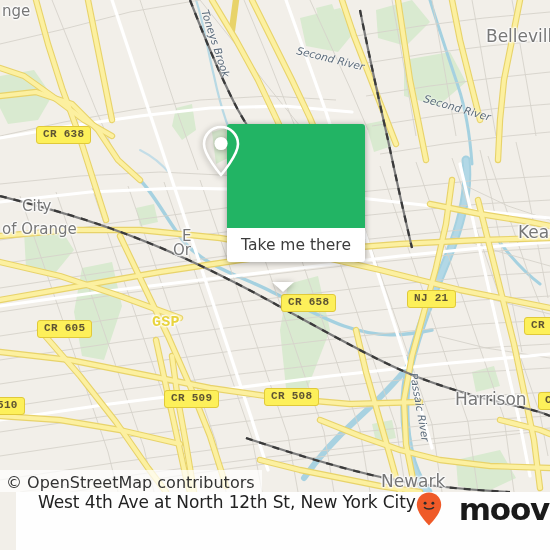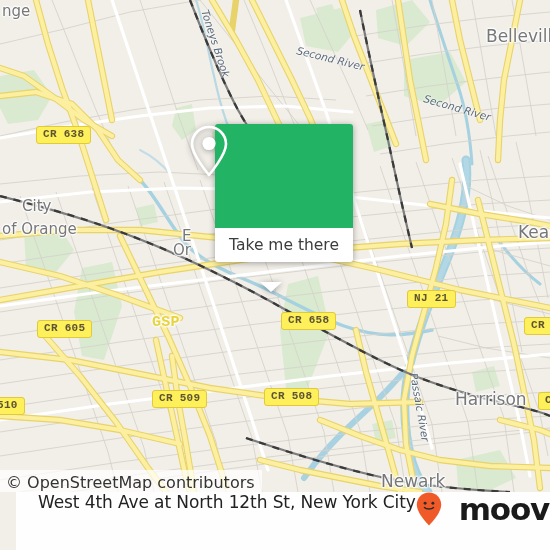--- a/index.html
+++ b/index.html
@@ -73,21 +73,21 @@
     color: #333;
     font-size: 16px;
     font-family: "DejaVu Sans", sans-serif;
     padding: 3px 7px 3px 6px;
     white-space: nowrap;
   }
 
   
   .popup {
     position: absolute;
-    left: 188px; top: 124px;
+    left: 200px; top: 124px;
     width: 165px;
     filter: drop-shadow(0 1px 3px rgba(0,0,0,0.35));
     padding-left: 27px;
   }
   .popup-head {
     height: 104px;
     border-radius: 3px 3px 0 0;
     display: flex; align-items: center; justify-content: center;
   }
   .popup-pin { width: 42px; height: 54px; display: block; }
@@ -366,24 +366,24 @@
     <div class="place-label place-lg" style="left:455px;top:389px;">Harrison</div>
 
     <div class="water-label" style="left:297px;top:44px;transform:rotate(14deg);transform-origin:left center;">Second River</div>
     <div class="water-label" style="left:424px;top:92px;transform:rotate(16deg);transform-origin:left center;">Second River</div>
     <div class="water-label" style="left:205px;top:4px;transform:rotate(72deg);transform-origin:left center;">Toneys Brook</div>
     <div class="water-label" style="left:414px;top:367px;transform:rotate(80deg);transform-origin:left center;">Passaic River</div>
 
     <div class="shield" style="left:36px;top:126px;">CR 638</div>
     <div class="shield" style="left:37px;top:320px;">CR 605</div>
     <div class="shield gsp" style="left:152px;top:317px;">GSP</div>
-    <div class="shield" style="left:152px;top:390px;">CR 509</div>
+    <div class="shield" style="left:164px;top:390px;">CR 509</div>
     <div class="shield" style="left:-10px;top:397px;">510</div>
     <div class="shield" style="left:264px;top:388px;">CR 508</div>
-    <div class="shield" style="left:281px;top:294px;margin-top:18px;">CR 658</div>
+    <div class="shield" style="left:281px;top:294px;">CR 658</div>
     <div class="shield" style="left:407px;top:290px;">NJ 21</div>
     <div class="shield" style="left:524px;top:317px;">CR 5</div>
     <div class="shield" style="left:538px;top:392px;">CR</div>
 
     <div class="attribution">© OpenStreetMap contributors</div>
 
     <div class="popup">
       <div class="popup-head" style="background:#22b464;">
         <svg class="popup-pin" viewBox="0 0 42 54">
           <path d="M21 3 C11.6 3 4 10.6 4 20 C4 31 21 51 21 51 C21 51 38 31 38 20 C38 10.6 30.4 3 21 3 Z" fill="none" stroke="#ffffff" stroke-width="2.6" stroke-linejoin="round"></path>

